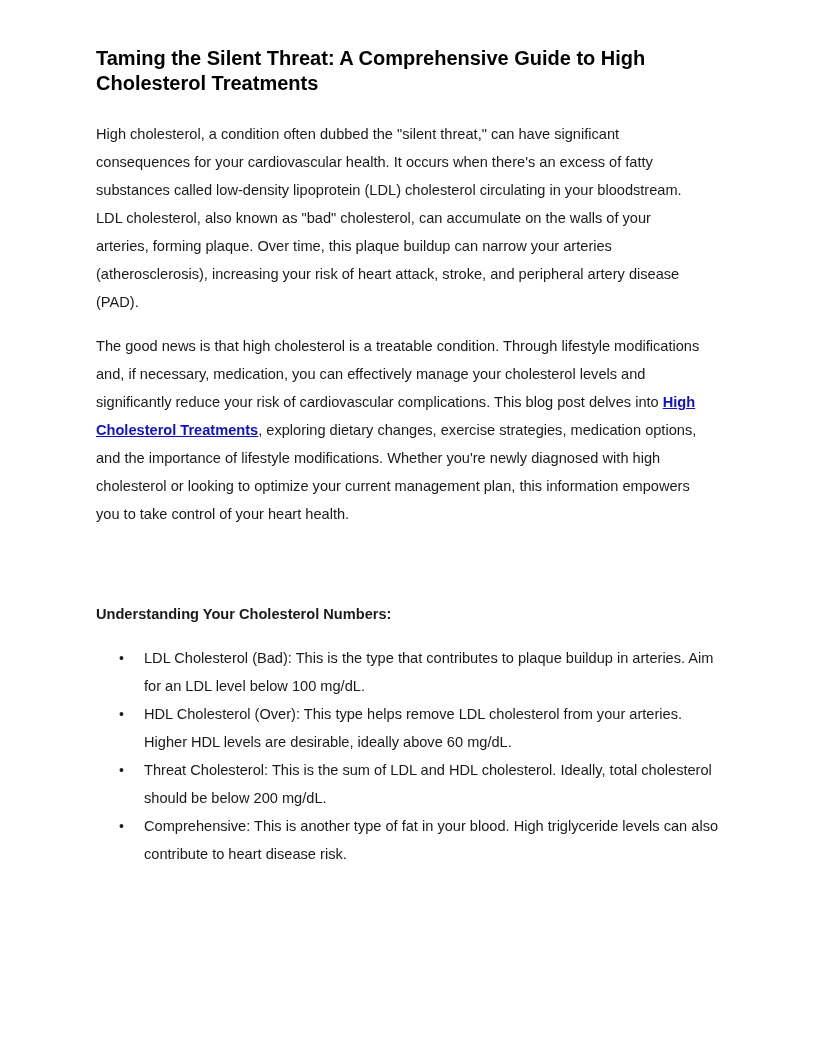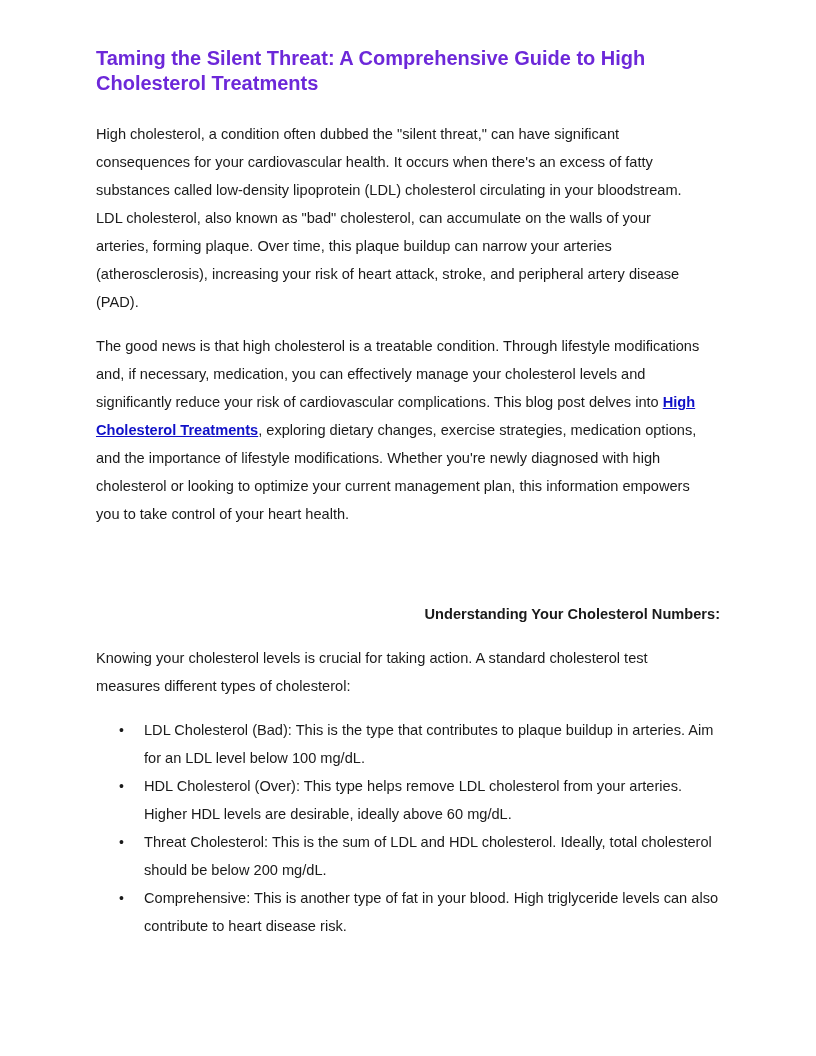--- a/index.html
+++ b/index.html
@@ -15,39 +15,38 @@
       position: absolute;
       left: 96px;
       top: 46px;
       width: 624px;
     }
     .title {
       font-size: 20px;
       font-weight: bold;
       line-height: 25px;
       margin: 0 0 24px 0;
-      color: #6d28d9;
+      color: #000000;
     }
     .para {
       font-size: 14.6px;
       line-height: 28px;
       margin: 0 13px 16px 0;
     }
     .link {
       color: #1010c8;
       font-weight: bold;
       text-decoration: underline;
     }
     .spacer { height: 56px; }
     .section-heading {
       font-size: 14.6px;
       font-weight: bold;
       line-height: 28px;
       margin: 0 0 16px 0;
-      text-align: right;
     }
     ul.bullets {
       list-style: none;
       margin: 0;
       padding: 0 0 0 48px;
     }
     ul.bullets li {
       position: relative;
       font-size: 14.6px;
       line-height: 28px;
@@ -67,21 +66,20 @@
   <h1 class="title">Taming the Silent Threat: A Comprehensive Guide to High Cholesterol Treatments</h1>
 
   <p class="para">High cholesterol, a condition often dubbed the "silent threat," can have significant consequences for your cardiovascular health. It occurs when there's an excess of fatty substances called low-density lipoprotein (LDL) cholesterol circulating in your bloodstream. LDL cholesterol, also known as "bad" cholesterol, can accumulate on the walls of your arteries, forming plaque. Over time, this plaque buildup can narrow your arteries (atherosclerosis), increasing your risk of heart attack, stroke, and peripheral artery disease (PAD).</p>
 
   <p class="para"><span>The good news is that high cholesterol is a treatable condition. Through lifestyle modifications and, if necessary, medication, you can effectively manage your cholesterol levels and significantly reduce your risk of cardiovascular complications. This blog post delves into </span><a class="link" href="#">High Cholesterol Treatments</a><span>, exploring dietary changes, exercise strategies, medication options, and the importance of lifestyle modifications. Whether you're newly diagnosed with high cholesterol or looking to optimize your current management plan, this information empowers you to take control of your heart health.</span></p>
 
   <div class="spacer"></div>
 
   <h2 class="section-heading">Understanding Your Cholesterol Numbers:</h2>
 
-  <p class="para">Knowing your cholesterol levels is crucial for taking action. A standard cholesterol test measures different types of cholesterol:</p>
 
   <ul class="bullets">
     <li>
       <span class="bullet-dot">•</span><span class="term">LDL Cholesterol (Bad):</span><span> This is the type that contributes to plaque buildup in arteries. Aim for an LDL level below 100 mg/dL.</span>
     </li>
     <li>
       <span class="bullet-dot">•</span><span class="term">HDL Cholesterol (Over):</span><span> This type helps remove LDL cholesterol from your arteries. Higher HDL levels are desirable, ideally above 60 mg/dL.</span>
     </li>
     <li>
       <span class="bullet-dot">•</span><span class="term">Threat Cholesterol:</span><span> This is the sum of LDL and HDL cholesterol. Ideally, total cholesterol should be below 200 mg/dL.</span>

